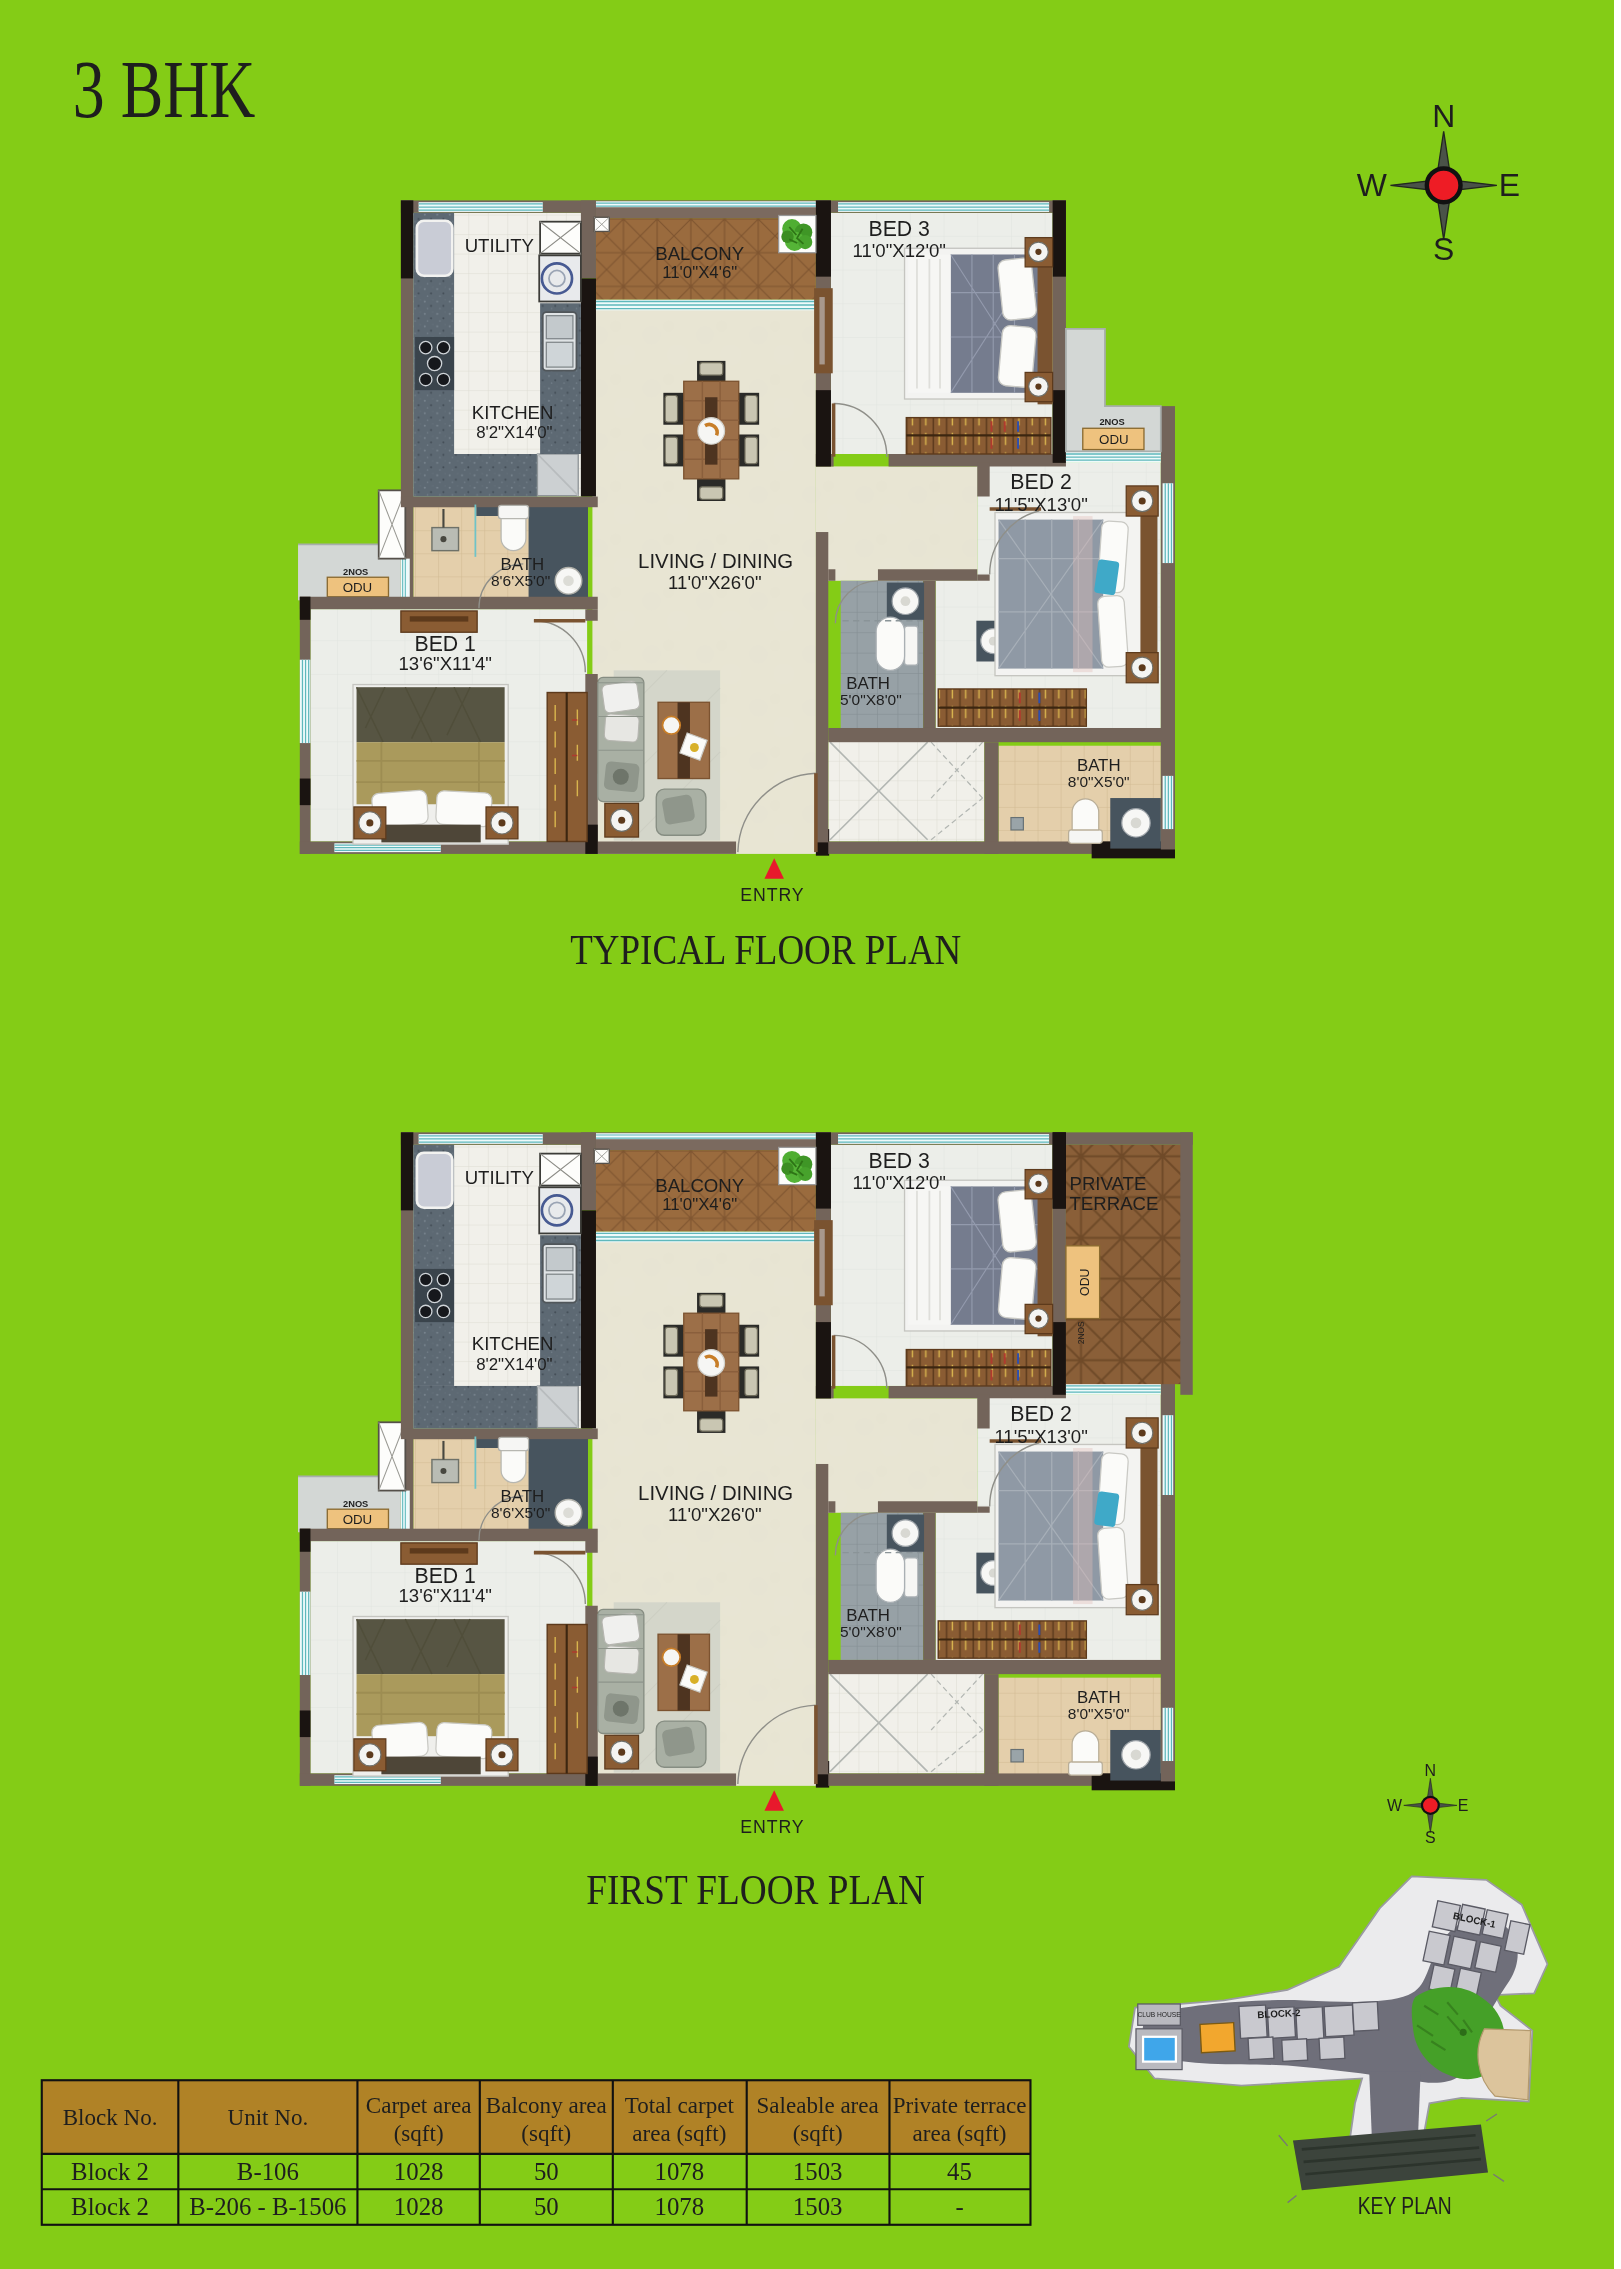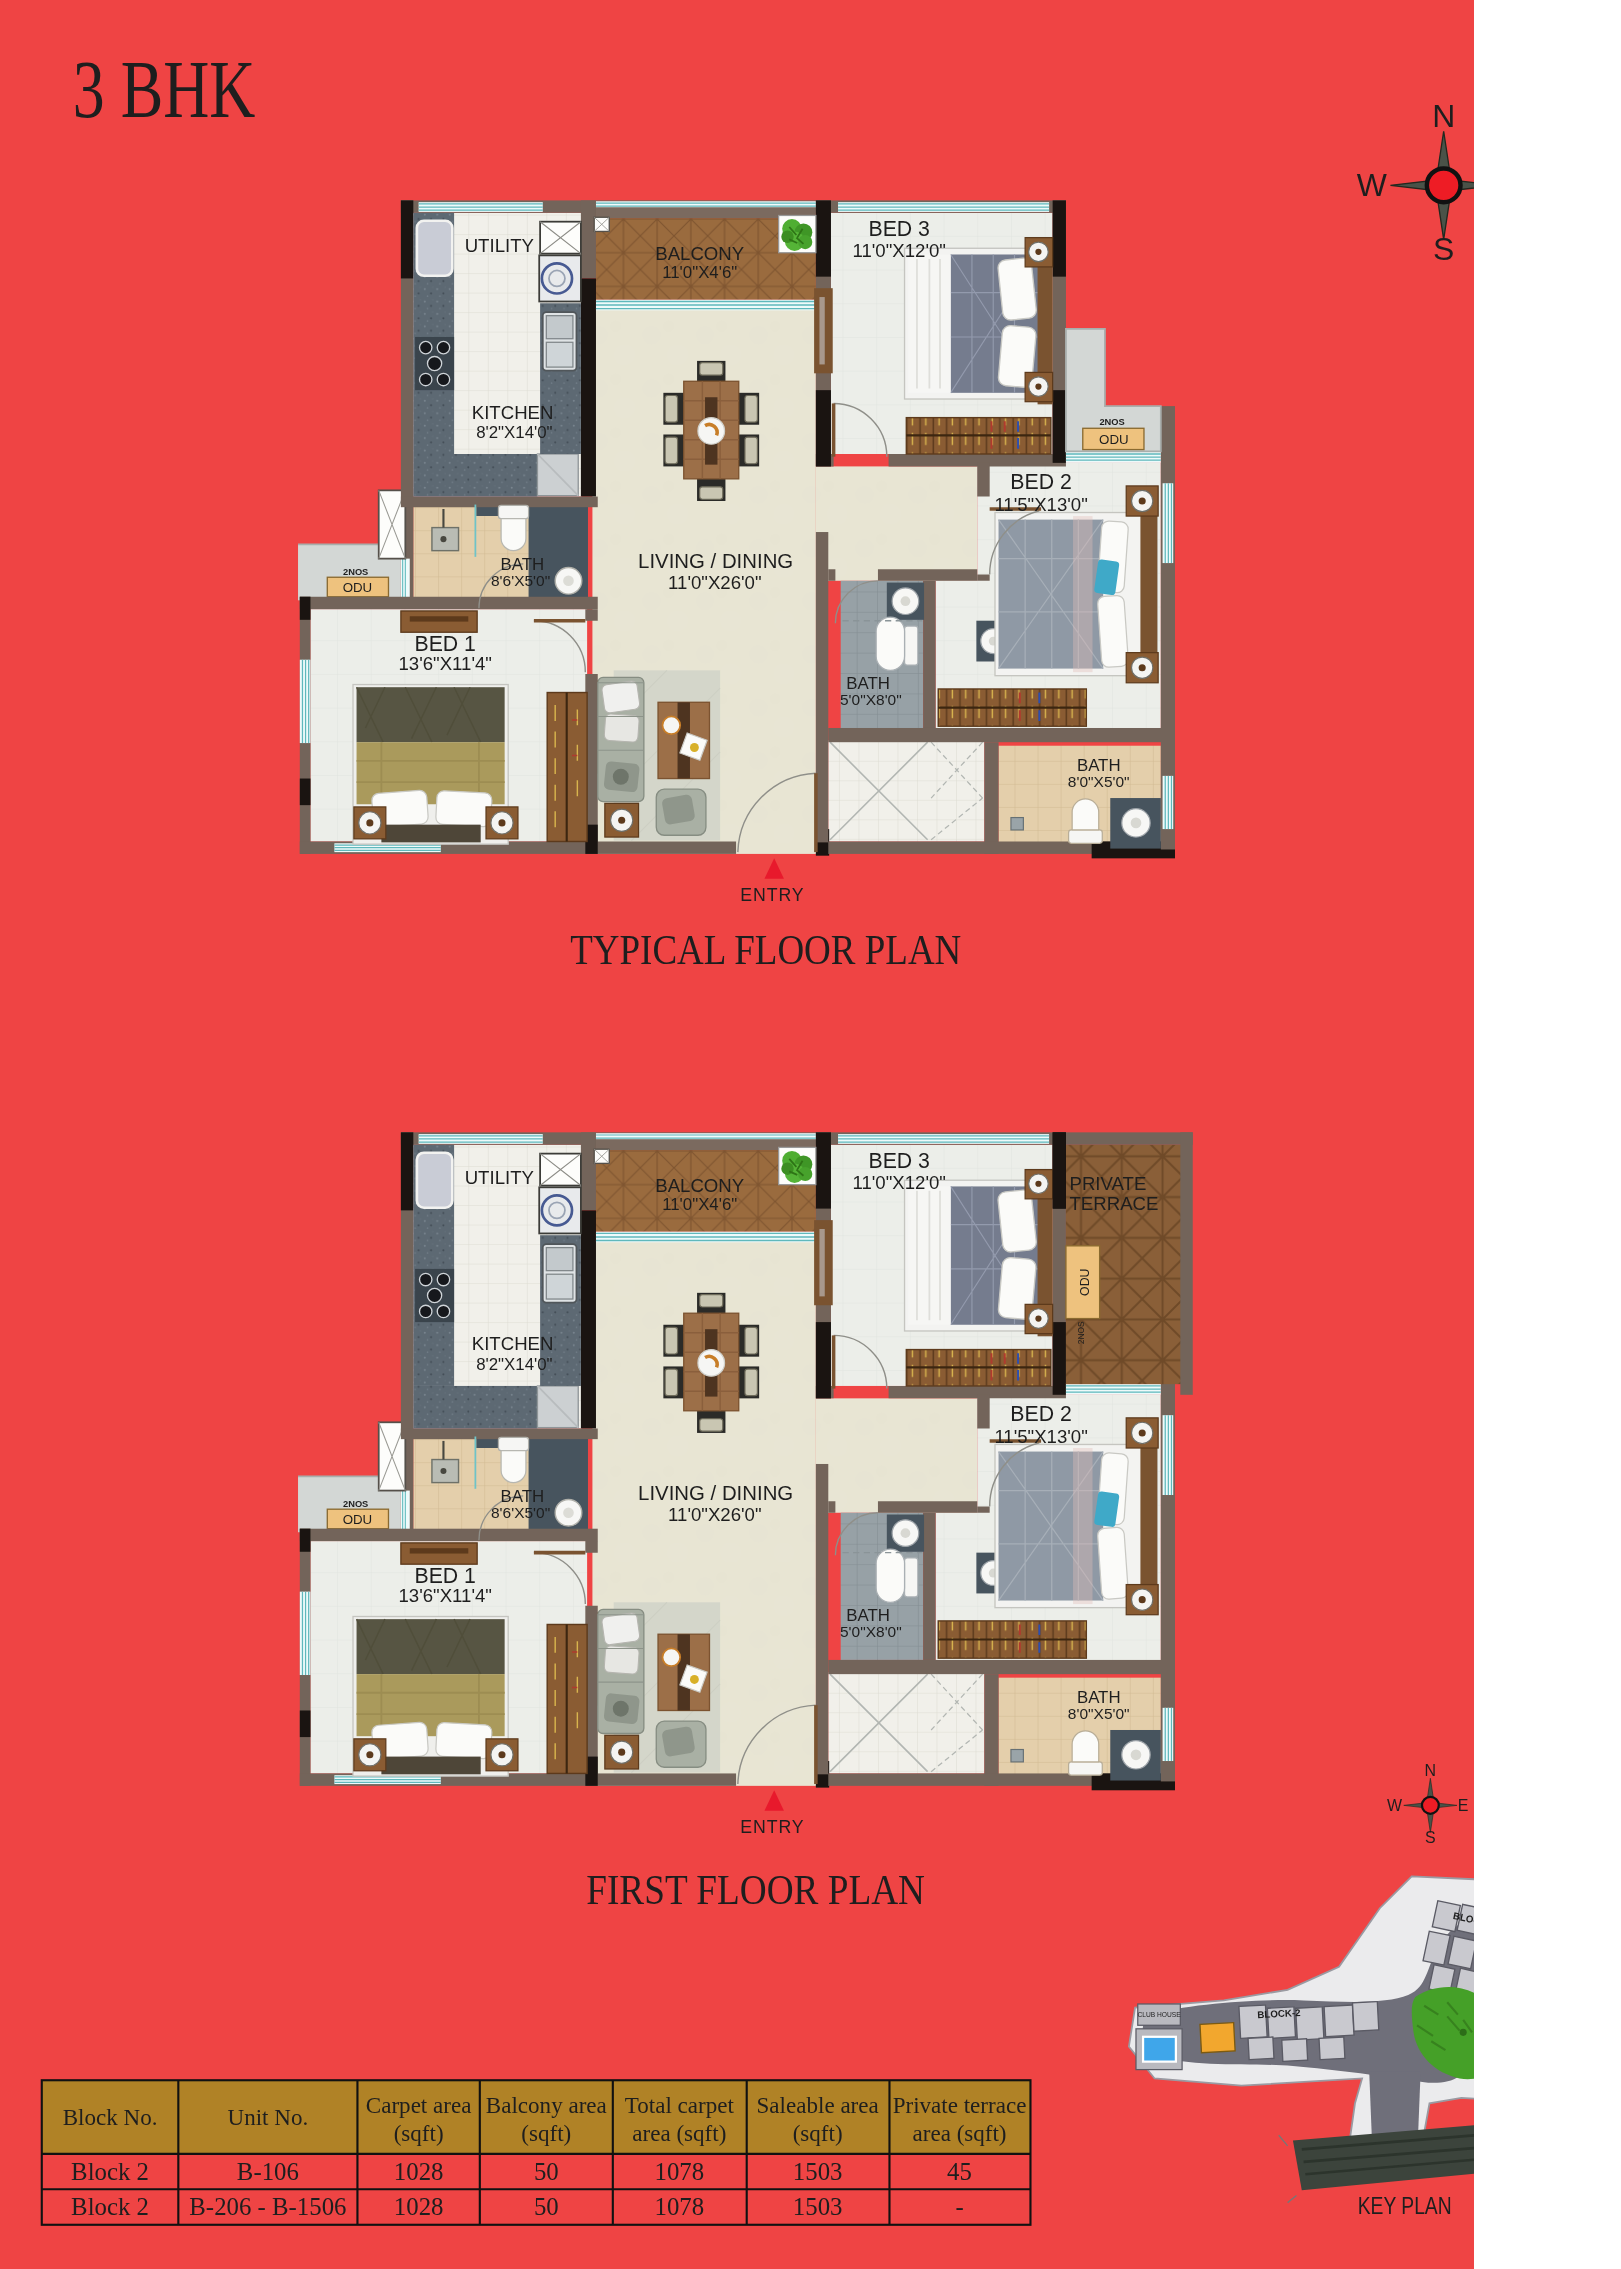--- a/index.html
+++ b/index.html
@@ -1,15 +1,15 @@
 <!DOCTYPE html>
 <html style="font-size:14px"><head><meta charset="utf-8">
 <style>
 html,body{margin:0;padding:0;background:#fff}
-#page{position:relative;width:1474px;height:2270px;background:#ef4444;overflow:hidden;font-family:"Liberation Sans",sans-serif}
+#page{position:relative;width:1614px;height:2270px;background:#84cc16;overflow:hidden;font-family:"Liberation Sans",sans-serif}
 text{font-family:"Liberation Sans",sans-serif;fill:#1e1e1e}
 .ser,.ser text{font-family:"Liberation Serif",serif}
 </style></head>
 <body>
 <div id="page">
 <svg width="1622" height="2270" viewBox="0 0 1829 2560" xmlns="http://www.w3.org/2000/svg">
 <defs>
 <pattern id="grout" width="22" height="22" patternUnits="userSpaceOnUse">
           <rect width="22" height="22" fill="#f1f0ea"></rect>
           <path d="M0 0H22M0 0V22" stroke="#dddcd2" stroke-width="1.2"></path>

